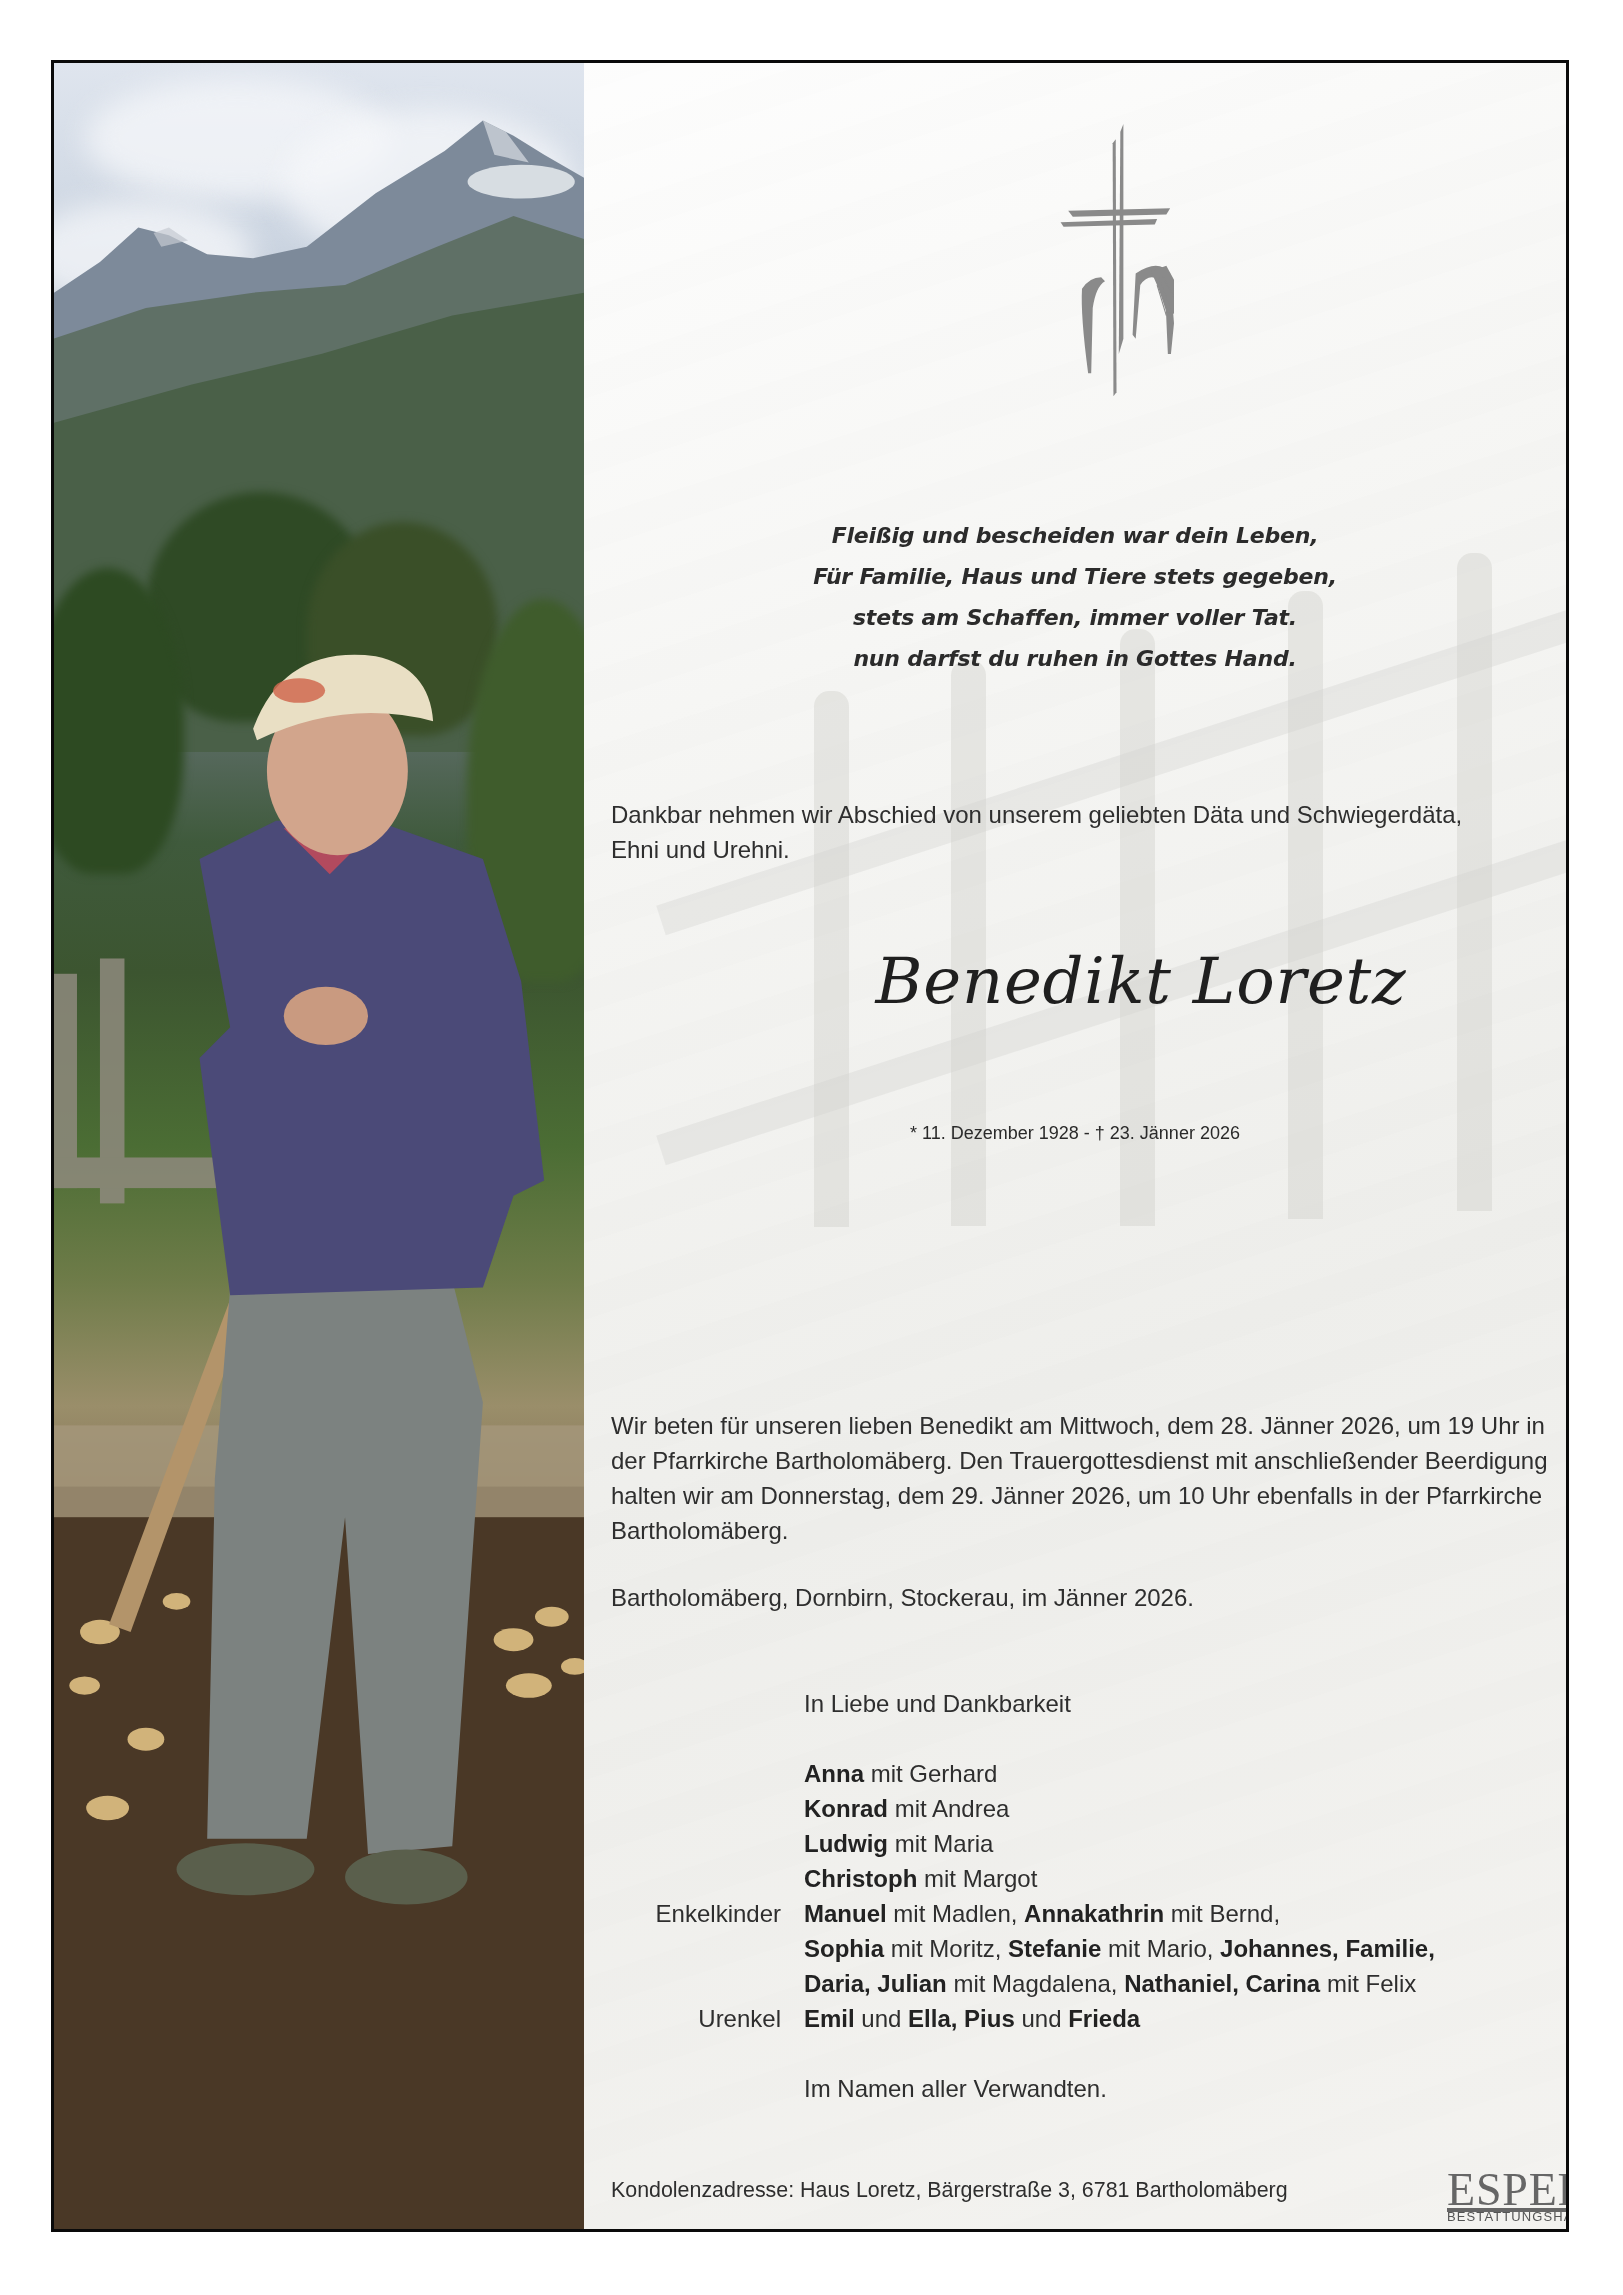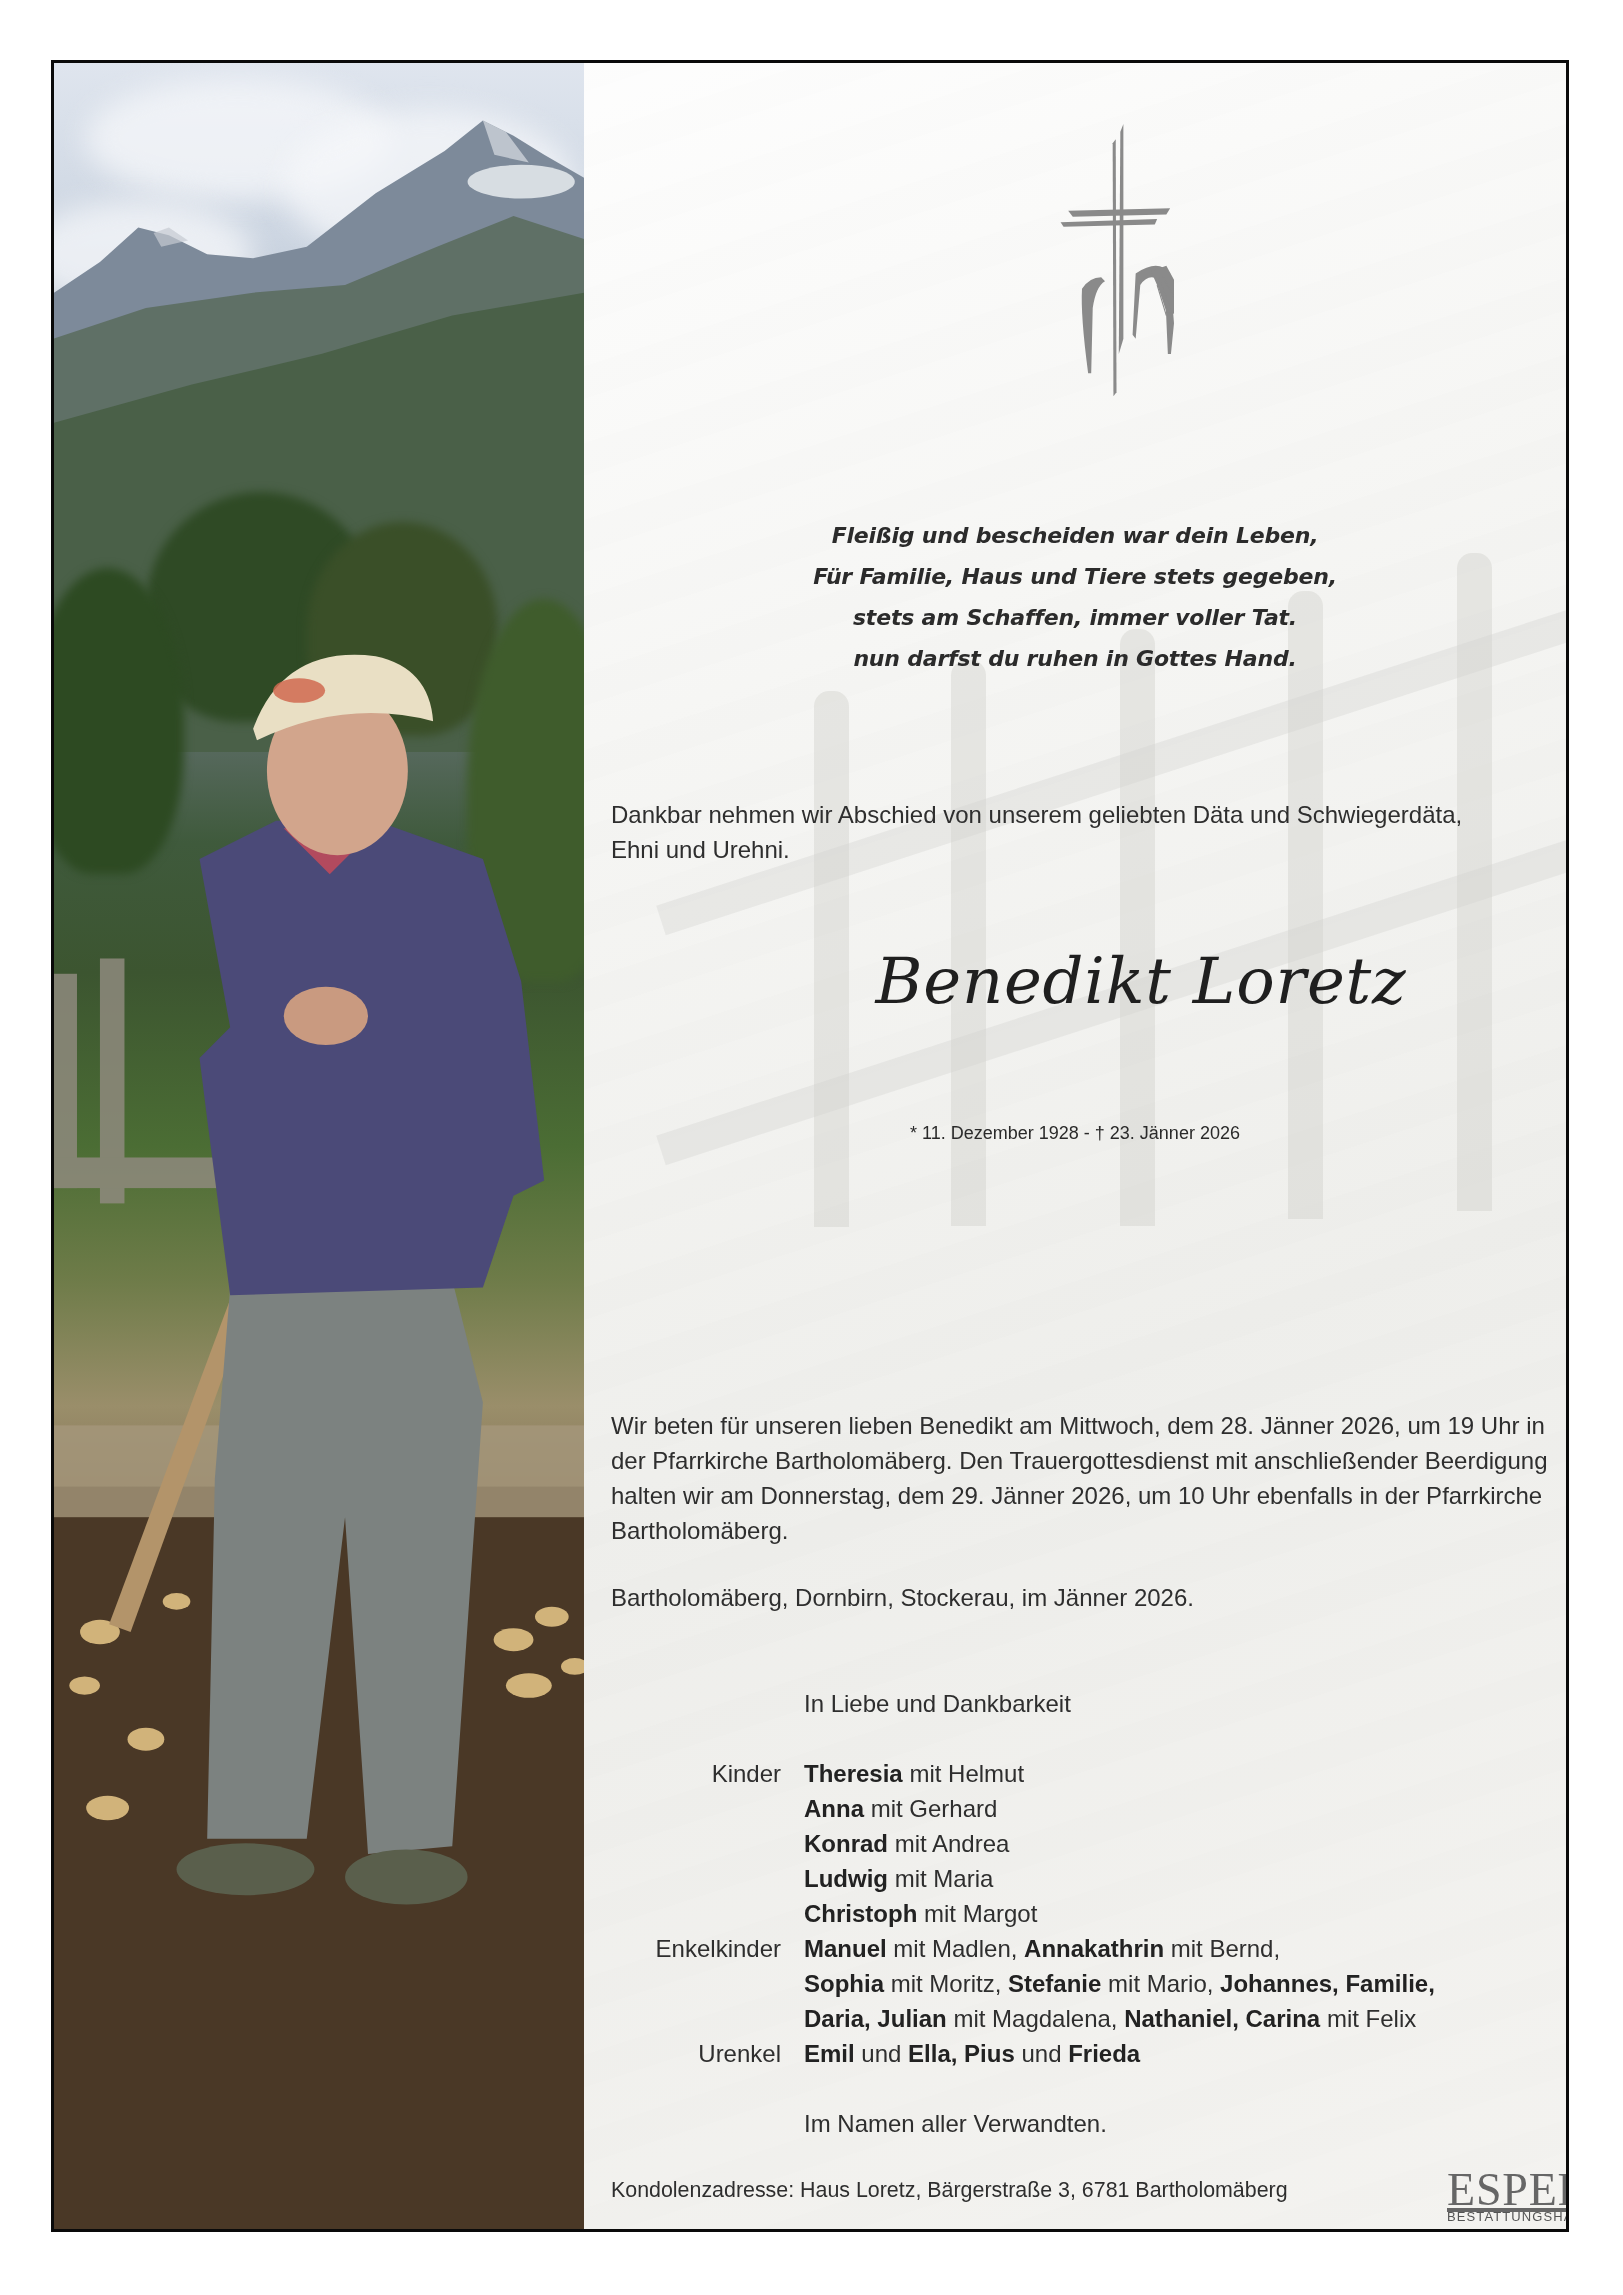--- a/index.html
+++ b/index.html
@@ -159,24 +159,20 @@
     <div class="para p3">Bartholomäberg, Dornbirn, Stockerau, im Jänner 2026.</div>
 
     <div class="family">
       <div class="fam-row">
         <div class="fam-label"></div>
         <div class="fam-names">In Liebe und Dankbarkeit</div>
       </div>
       <div class="gap-lg"></div>
       <div id="family-groups">
           <div class="fam-row">
-            <div class="fam-label">Kinder</div>
-            <div class="fam-names"><b>Theresia</b> mit Helmut</div>
-          </div>
-          <div class="fam-row">
             <div class="fam-label"></div>
             <div class="fam-names"><b>Anna</b> mit Gerhard</div>
           </div>
           <div class="fam-row">
             <div class="fam-label"></div>
             <div class="fam-names"><b>Konrad</b> mit Andrea</div>
           </div>
           <div class="fam-row">
             <div class="fam-label"></div>
             <div class="fam-names"><b>Ludwig</b> mit Maria</div>

